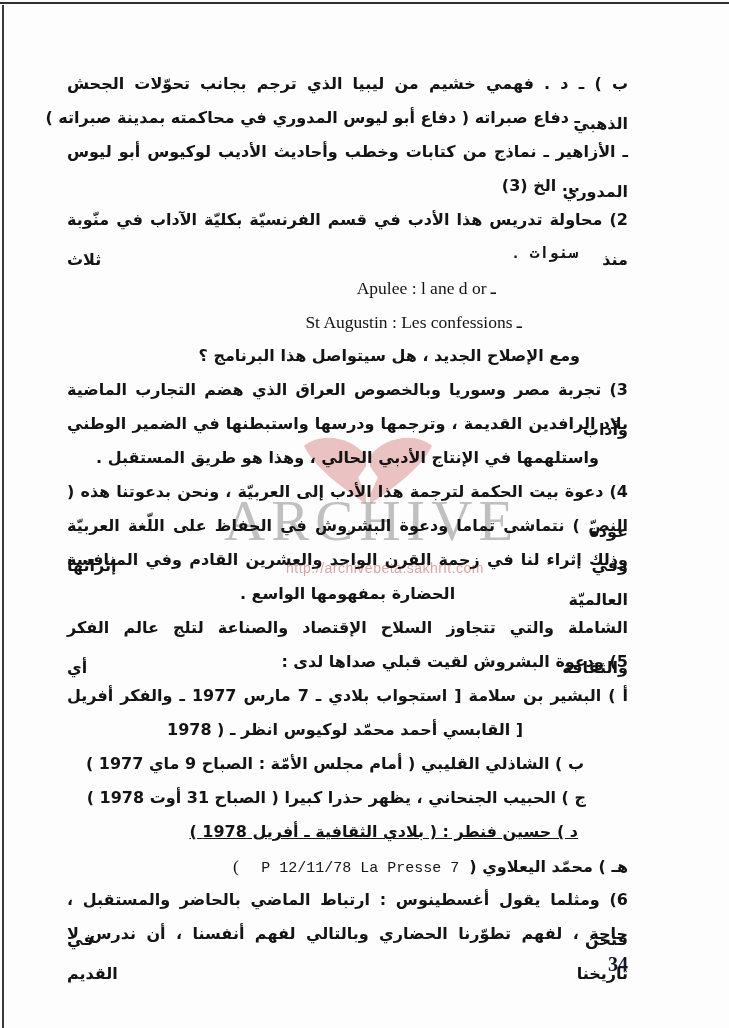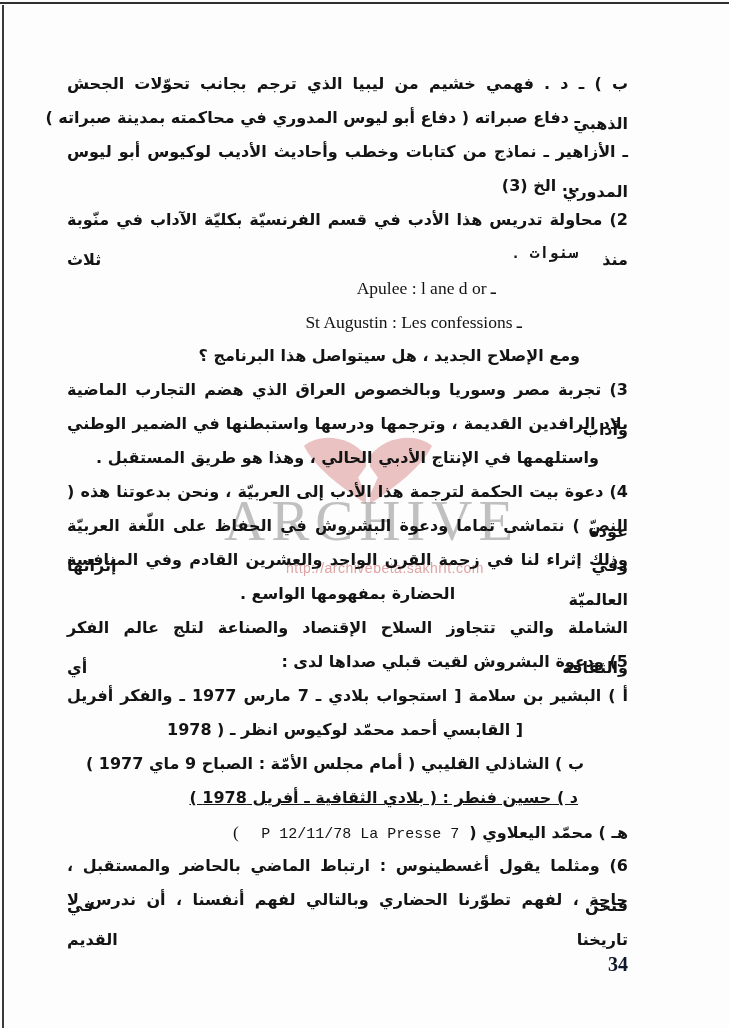--- a/index.html
+++ b/index.html
@@ -89,20 +89,21 @@
       <p class="line l">واستلهمها في الإنتاج الأدبي الحالي ، وهذا هو طريق المستقبل .</p>
       <p class="line j">4) دعوة بيت الحكمة لترجمة هذا الأدب إلى العربيّة ، ونحن بدعوتنا هذه ( عودة</p>
       <p class="line j">النصّ ) نتماشى تماما ودعوة البشروش في الحفاظ على اللّغة العربيّة وفي إثرائها</p>
       <p class="line j">وذلك إثراء لنا في زحمة القرن الواحد والعشرين القادم وفي المنافسة العالميّة</p>
       <p class="line l">الحضارة بمفهومها الواسع .</p>
       <p class="line j">الشاملة والتي تتجاوز السلاح الإقتصاد والصناعة لتلج عالم الفكر والثقافة أي</p>
       <p class="line r">5) ودعوة البشروش لقيت قبلي صداها لدى :</p>
       <p class="line j">أ ) البشير بن سلامة [ استجواب بلادي ـ 7 مارس 1977 ـ والفكر أفريل</p>
       <p class="line ltrwords" dir="ltr" style="padding-left: 100px;"><span class="iso">1978 ) ـ</span> <span class="iso">انظر</span> <span class="iso">لوكيوس</span> <span class="iso">محمّد</span> <span class="iso">أحمد</span> <span class="iso">القابسي</span> <span class="iso">]</span> </p>
       <p class="line r" style="padding-right: 44px;">ب ) الشاذلي القليبي ( أمام مجلس الأمّة : الصباح 9 ماي 1977 )</p>
+      <p class="line r" style="padding-right: 42px;">ج ) الحبيب الجنحاني ، يظهر حذرا كبيرا ( الصباح 31 أوت 1978 )</p>
       <p class="line r" style="padding-right: 50px; text-decoration: underline;">د ) حسين فنطر : ( بلادي الثقافية ـ أفريل 1978 )</p>
       <p class="line mixedflex flexline" dir="ltr" style="padding-left: 166px;">
         <span class="paren-seg">(</span>
         <span class="latin-seg">P 12/11/78   La Presse 7</span>
         <span class="ar-seg">هـ ) محمّد اليعلاوي (</span>
       </p>
       <p class="line j">6) ومثلما يقول أغسطينوس : ارتباط الماضي بالحاضر والمستقبل ، فنحن في</p>
       <p class="line j">حاجة ، لفهم تطوّرنا الحضاري وبالتالي لفهم أنفسنا ، أن ندرس لا تاريخنا القديم</p>
     </div>
 

